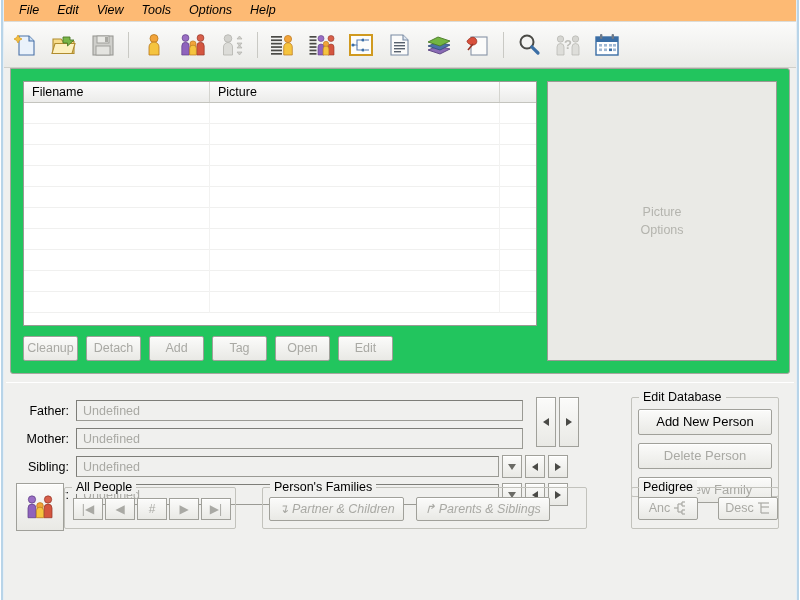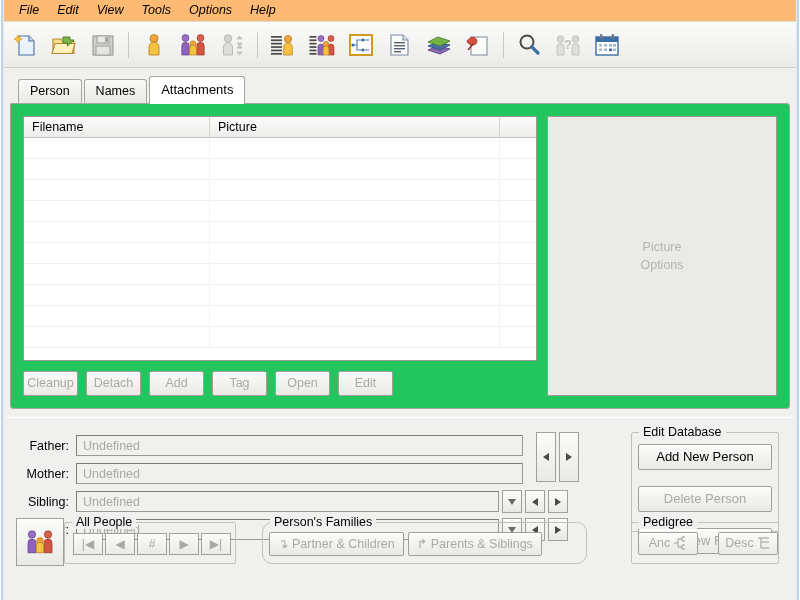--- a/index.html
+++ b/index.html
@@ -237,37 +237,37 @@
     border: 1px solid #c2c2bc;
     border-radius: 2px;
   }
   .group-title {
     position: absolute; top: -8px; left: 7px;
     background: #f0f0ee;
     padding: 0 4px;
     font-size: 12.5px; color: #000;
   }
   #grp-editdb { left: 631px; top: 14px; width: 148px; height: 100px; }
-  #grp-editdb .btn { display: block; width: 134px; margin: 0 auto 16px auto; font-size: 13px; }
+  #grp-editdb .btn { display: block; width: 134px; margin: 0 auto 8px auto; font-size: 13px; }
   #grp-editdb .inner { padding-top: 11px; }
 
   #grp-allpeople { left: 64px; top: 104px; width: 172px; height: 42px; }
   #grp-allpeople .inner { display: flex; padding: 10px 0 0 8px; }
   .navbtn {
     width: 30px; height: 22px;
     background: linear-gradient(to bottom,#fbfbfa,#e9e9e5);
     border: 1px solid #a0a09a;
     display: flex; align-items: center; justify-content: center;
     margin-right: 2px;
     font-size: 12px; color: #a9a9a4;
     box-shadow: inset 0 1px 0 #ffffff;
   }
 
-  #grp-families { left: 262px; top: 104px; width: 325px; height: 42px; border-radius: 10px; }
-  #grp-families .inner { display: flex; padding: 9px 0 0 6px; gap: 4px; }
+  #grp-families { left: 262px; top: 104px; width: 325px; height: 42px; }
+  #grp-families .inner { display: flex; padding: 9px 0 0 6px; gap: 12px; font-style: italic; }
   #grp-families .btn { font-size: 12.5px; padding: 3px 8px 4px 8px; }
 
   #grp-pedigree { left: 631px; top: 104px; width: 148px; height: 42px; }
   #grp-pedigree .inner { display: flex; padding: 9px 0 0 6px; gap: 20px; }
   #grp-pedigree .btn { width: 64px; display:flex; align-items:center; justify-content:center; gap:3px; padding: 3px 0 4px 0;}
 
   .famgroup-btn {
     position: absolute; left: 16px; top: 100px;
     width: 48px; height: 48px;
     background: linear-gradient(to bottom,#fbfbfa,#e9e9e5);
@@ -494,25 +494,20 @@
           <rect x="6" y="17.5" width="3" height="2.6"></rect>
               <rect x="11" y="17.5" width="3" height="2.6"></rect>
           <rect x="20" y="17.5" width="3" height="2.6"></rect>
         </g>
         <rect x="16" y="17.5" width="3" height="2.6" fill="#3b6ea5"></rect>
       </svg>
         </span>
     </div>
   </div>
 
-  <div class="tabstrip">
-    <div class="tab">Person</div>
-    <div class="tab">Names</div>
-    <div class="tab active">Attachments</div>
-  </div>
 
   <div class="tabpanel">
 
     <div class="att-left">
 
       <div class="grid">
         <div class="grid-head">
           <div class="gh c1">Filename</div>
           <div class="gh c2">Picture</div>
           <div class="gh c3"></div>

